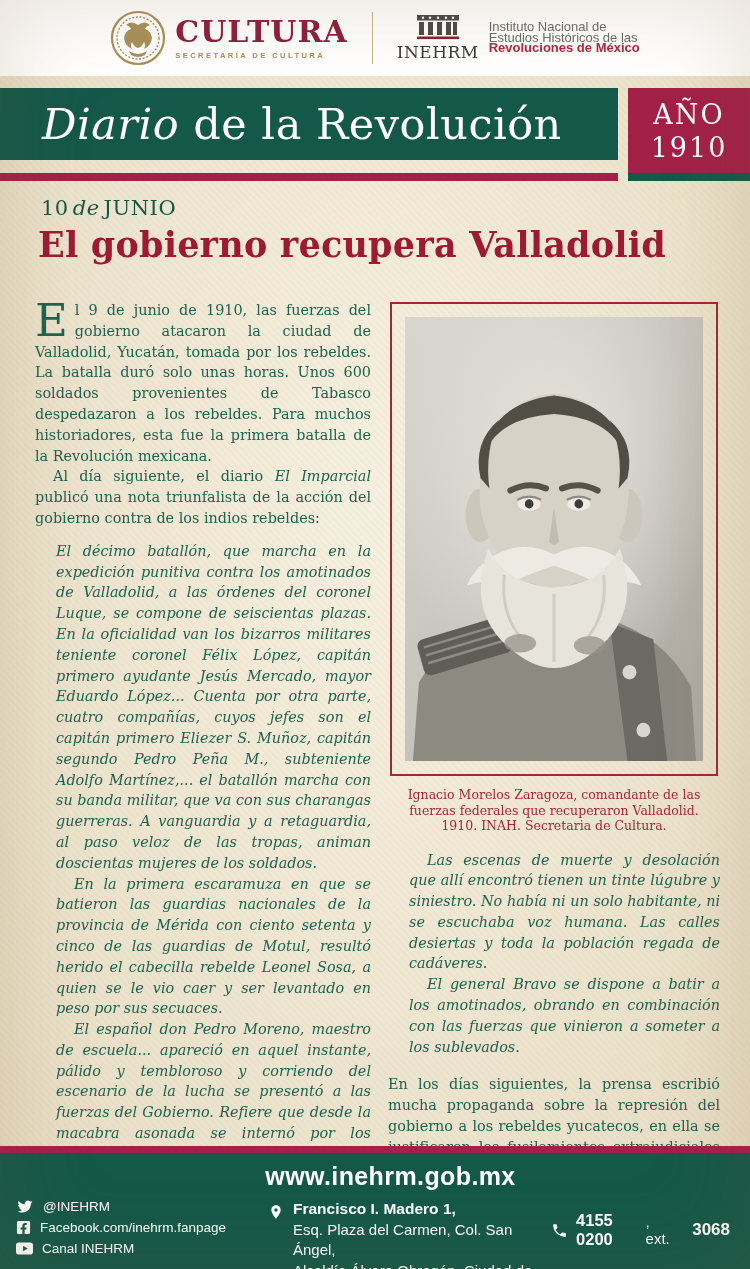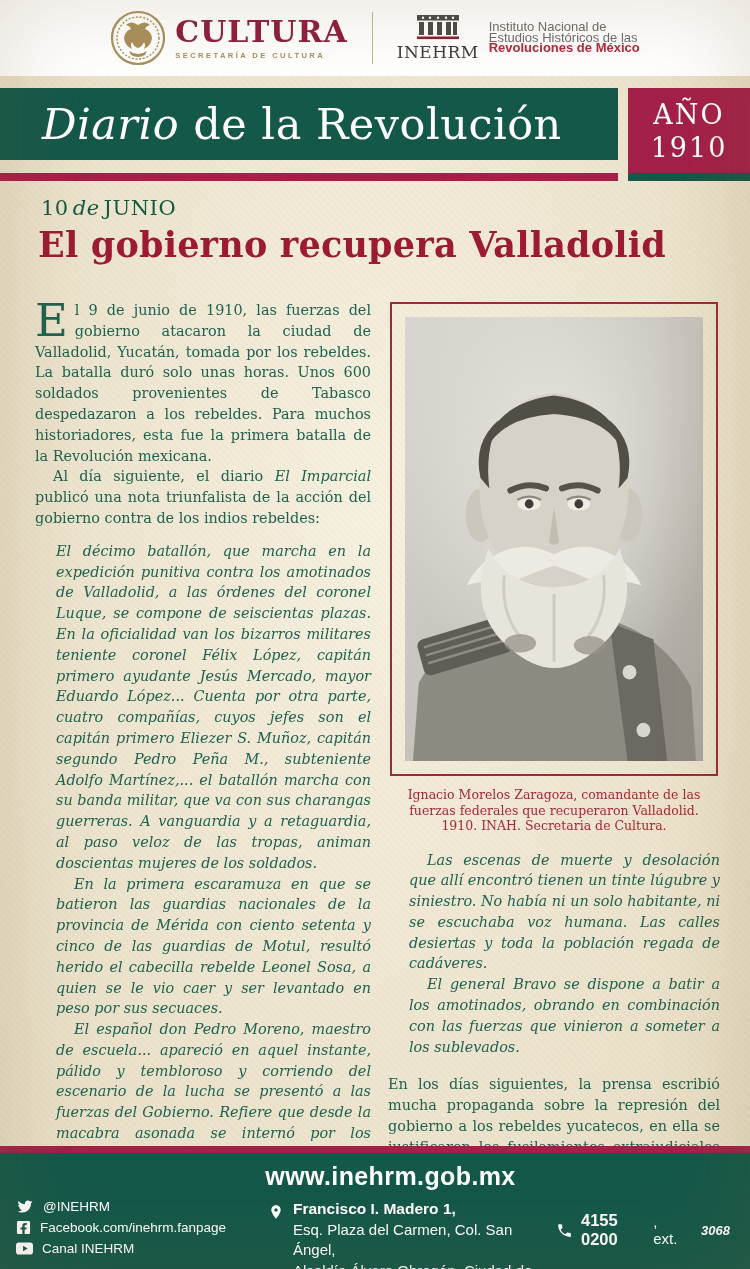--- a/index.html
+++ b/index.html
@@ -79,21 +79,21 @@
   .footer-cols { display:flex; align-items:flex-start; padding:8px 16px 0 16px; }
   .social { flex:0 0 228px; }
   .social-row { display:flex; align-items:center; gap:9px; margin-bottom:6px; }
   .social-row .lbl { font-size:13.5px; }
   .address { display:flex; gap:9px; margin-left:24px; }
   .address-lines { font-size:15px; line-height:20.5px; }
   .address-lines .b { font-weight:700; font-size:15.5px; }
   .phone { margin-left:auto; margin-right:4px; display:flex; align-items:center; gap:8px; margin-top:12px; }
   .phone .num { font-size:16.5px; font-weight:700; }
   .phone .ext-lbl { font-size:15px; margin:0 13px 0 0; }
-  .phone .ext { font-size:13px; font-weight:700;font-style:italic; }
+  .phone .ext { font-size:17px; font-weight:700; }
   .icon { flex:0 0 auto; display:block; }
 </style>
 </head>
 <body>
 
 <div class="page">
 
   <header class="topbar">
     <div class="cultura">
       <svg class="icon" width="56" height="56" viewBox="0 0 56 56">

